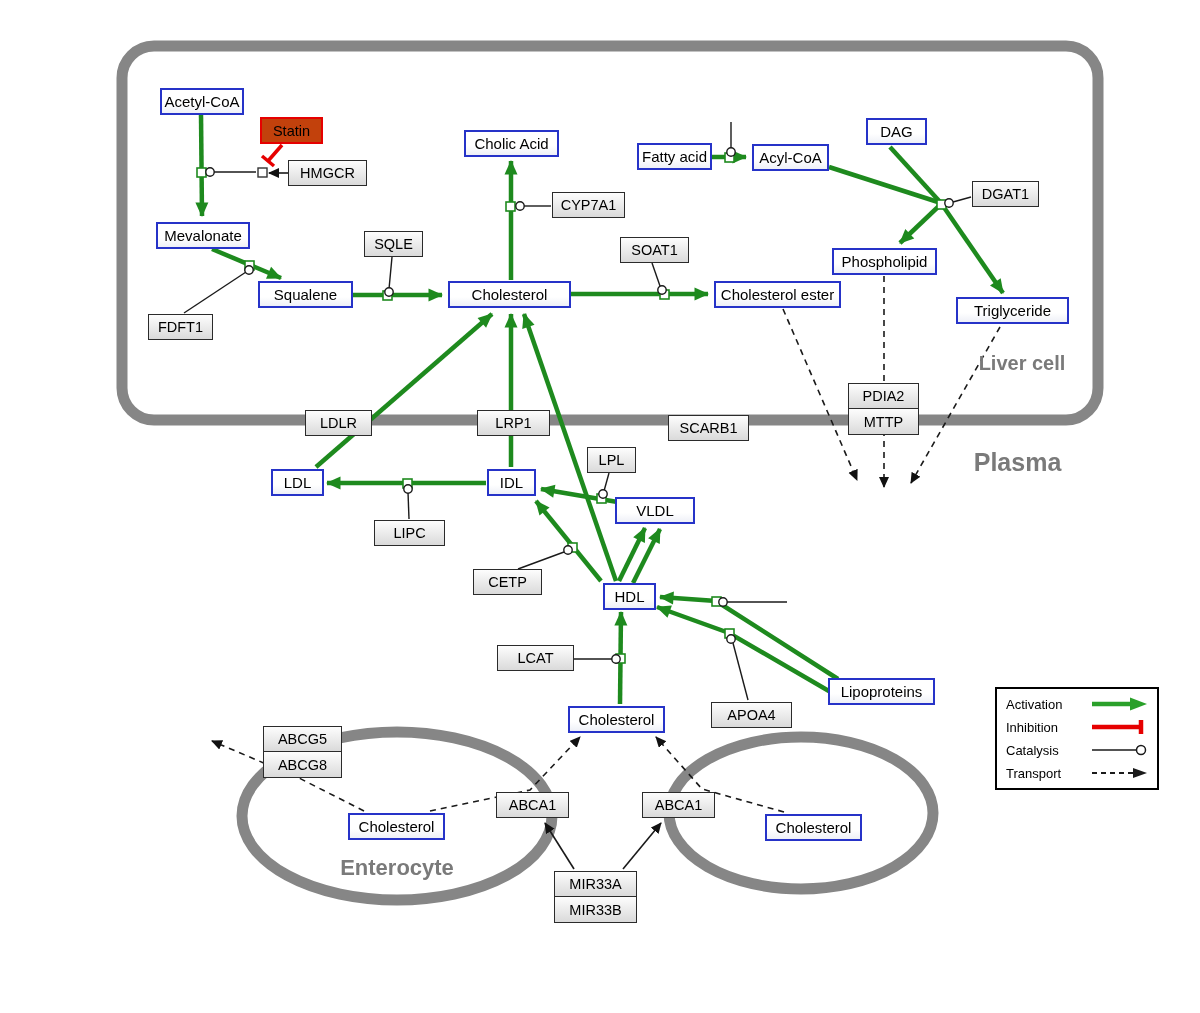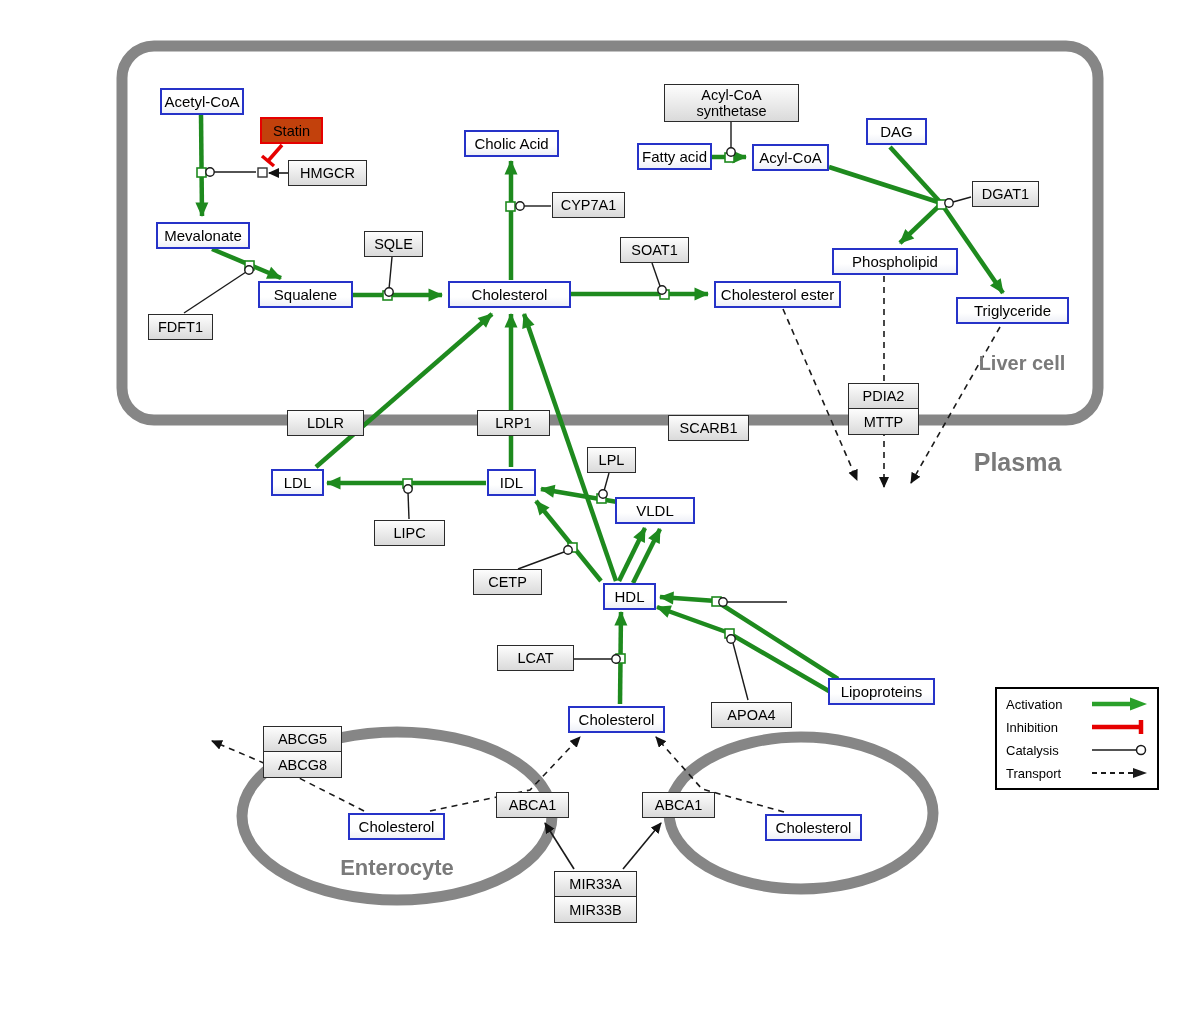--- a/index.html
+++ b/index.html
@@ -142,41 +142,40 @@
   <div class="region-label" style="left:327px;top:855px;width:140px;font-size:22px">Enterocyte</div>
 
   <div class="node met" style="left:160px;top:88px;width:84px">Acetyl-CoA</div>
   <div class="node met" style="left:156px;top:222px;width:94px">Mevalonate</div>
   <div class="node met" style="left:258px;top:281px;width:95px">Squalene</div>
   <div class="node met" style="left:464px;top:130px;width:95px">Cholic Acid</div>
   <div class="node met" style="left:448px;top:281px;width:123px">Cholesterol</div>
   <div class="node met" style="left:637px;top:143px;width:75px">Fatty acid</div>
   <div class="node met" style="left:752px;top:144px;width:77px">Acyl-CoA</div>
   <div class="node met" style="left:866px;top:118px;width:61px">DAG</div>
-  <div class="node met" style="left:832px;top:248px;width:126px">Phospholipid</div>
+  <div class="node met" style="left:832px;top:248px;width:105px">Phospholipid</div>
   <div class="node met" style="left:714px;top:281px;width:127px">Cholesterol ester</div>
   <div class="node met" style="left:956px;top:297px;width:113px">Triglyceride</div>
   <div class="node met" style="left:271px;top:469px;width:53px">LDL</div>
   <div class="node met" style="left:487px;top:469px;width:49px">IDL</div>
   <div class="node met" style="left:615px;top:497px;width:80px">VLDL</div>
   <div class="node met" style="left:603px;top:583px;width:53px">HDL</div>
   <div class="node met" style="left:568px;top:706px;width:97px">Cholesterol</div>
   <div class="node met" style="left:348px;top:813px;width:97px">Cholesterol</div>
   <div class="node met" style="left:765px;top:814px;width:97px">Cholesterol</div>
   <div class="node met" style="left:828px;top:678px;width:107px">Lipoproteins</div>
 
   <div class="node enz statin" style="left:260px;top:117px;width:63px;height:27px">Statin</div>
   <div class="node enz" style="left:288px;top:160px;width:79px">HMGCR</div>
   <div class="node enz" style="left:364px;top:231px;width:59px">SQLE</div>
   <div class="node enz" style="left:148px;top:314px;width:65px">FDFT1</div>
   <div class="node enz" style="left:552px;top:192px;width:73px">CYP7A1</div>
   <div class="node enz" style="left:620px;top:237px;width:69px">SOAT1</div>
-  <div class="node enz multiline" style="left:664px;top:84px;width:135px">Acyl-CoA synthetase</div>
   <div class="node enz" style="left:972px;top:181px;width:67px">DGAT1</div>
-  <div class="node enz" style="left:287px;top:410px;width:77px">LDLR</div>
+  <div class="node enz" style="left:305px;top:410px;width:67px">LDLR</div>
   <div class="node enz" style="left:477px;top:410px;width:73px">LRP1</div>
   <div class="node enz" style="left:668px;top:415px;width:81px">SCARB1</div>
   <div class="node enz" style="left:587px;top:447px;width:49px">LPL</div>
   <div class="node enz" style="left:374px;top:520px;width:71px">LIPC</div>
   <div class="node enz" style="left:473px;top:569px;width:69px">CETP</div>
   <div class="node enz" style="left:497px;top:645px;width:77px">LCAT</div>
   <div class="node enz" style="left:711px;top:702px;width:81px">APOA4</div>
   <div class="node enz" style="left:496px;top:792px;width:73px">ABCA1</div>
   <div class="node enz" style="left:642px;top:792px;width:73px">ABCA1</div>
 

